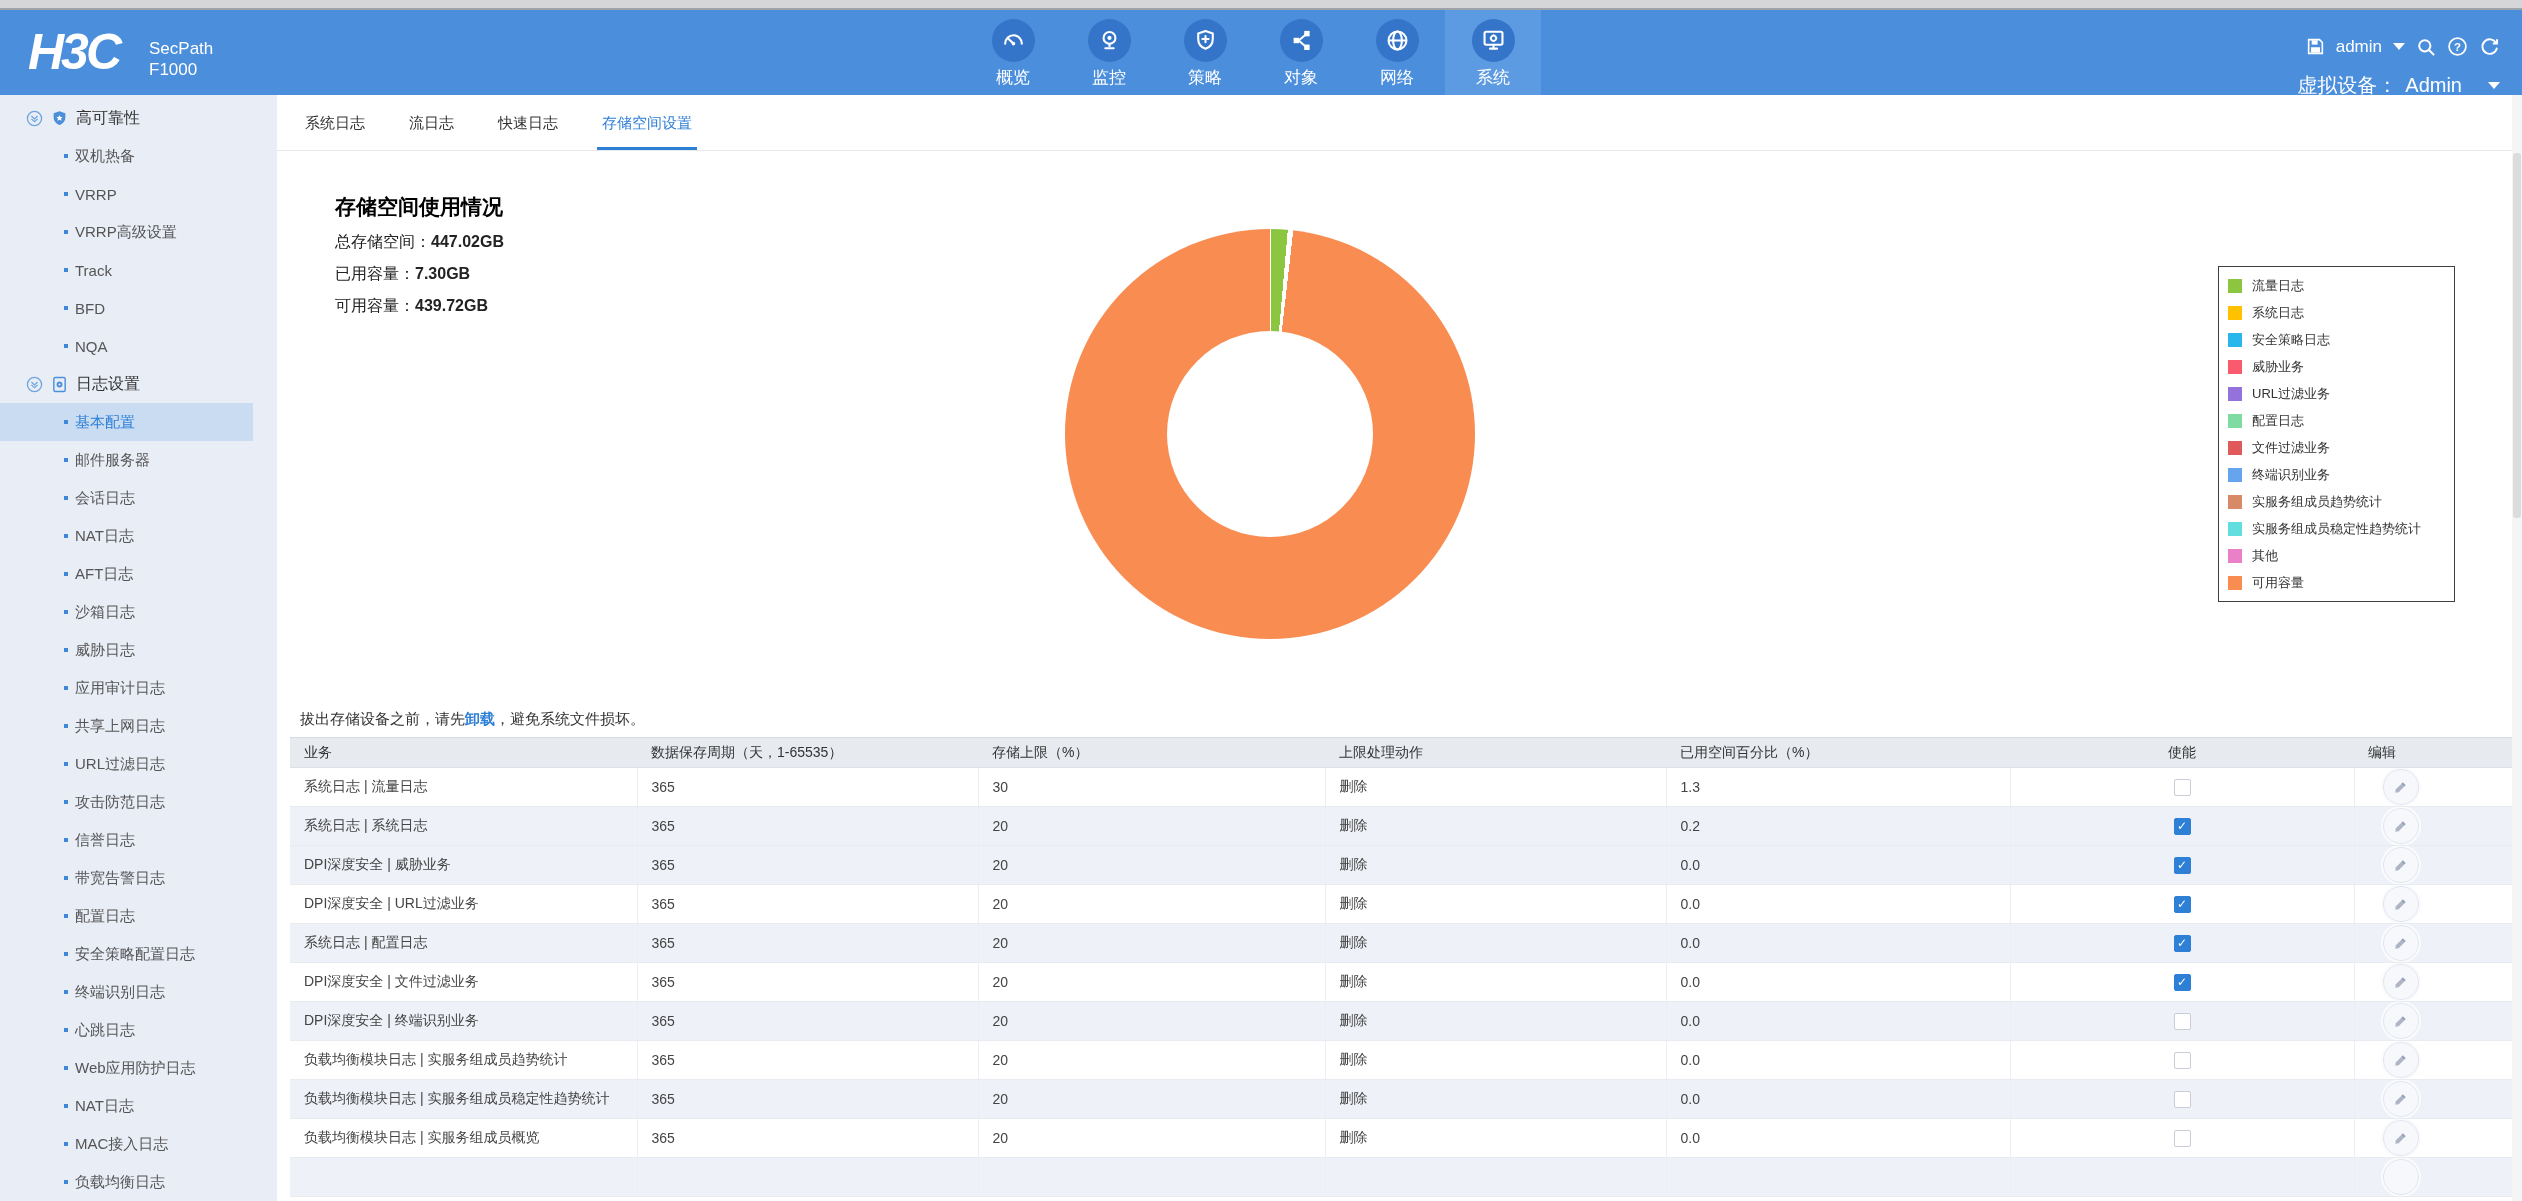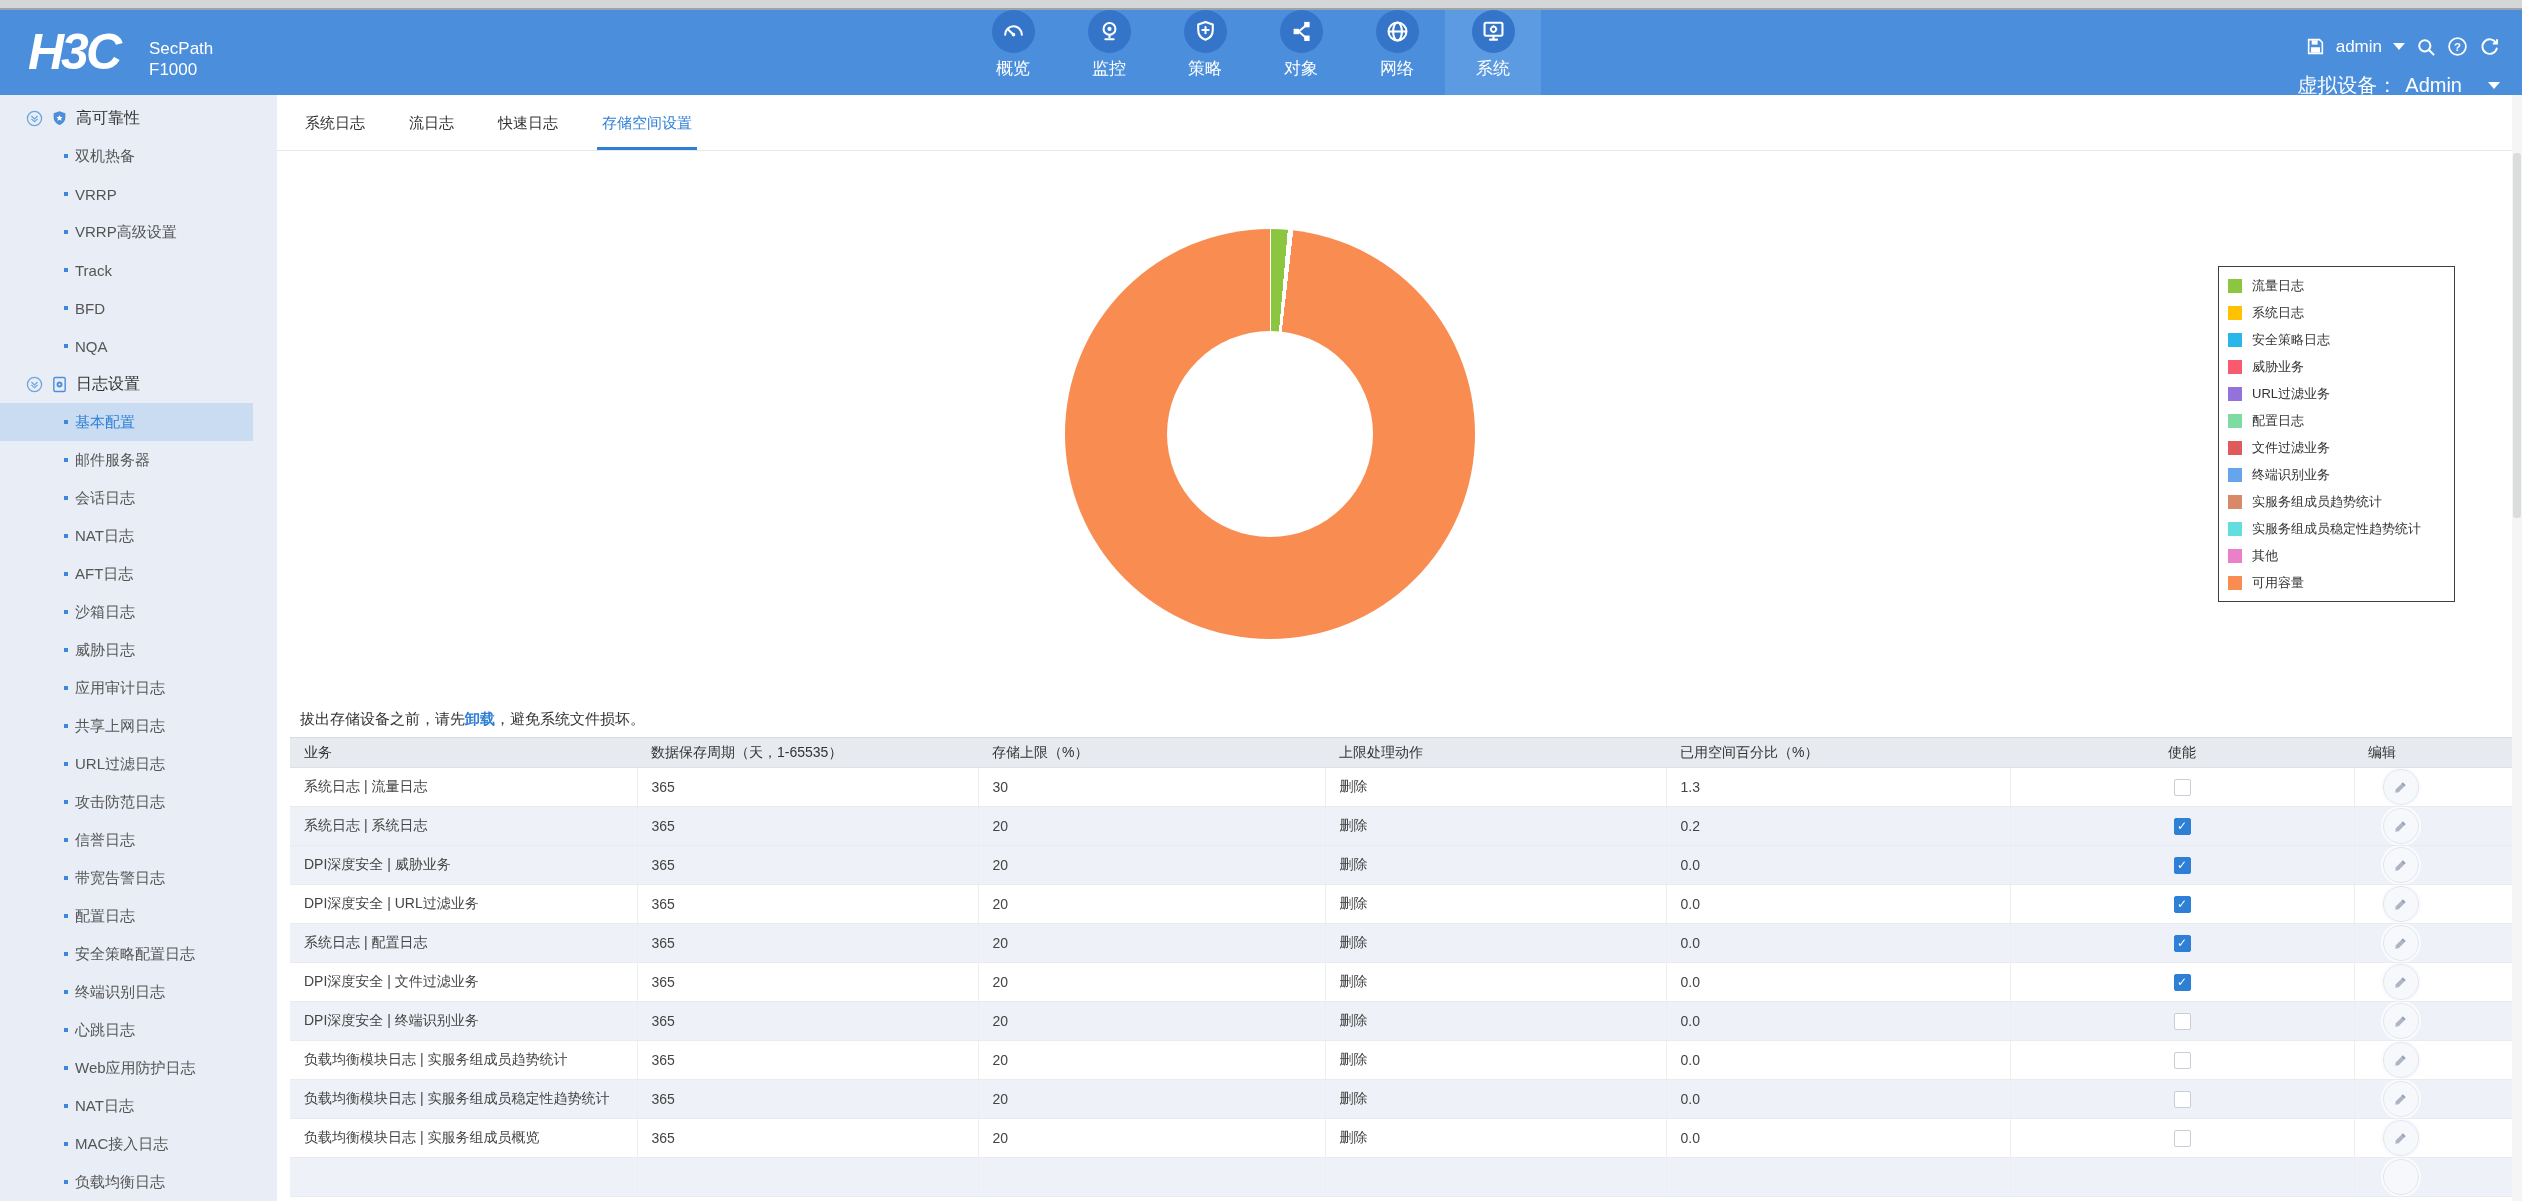--- a/index.html
+++ b/index.html
@@ -10,21 +10,21 @@
   
   .topstrip{position:absolute;top:0;left:0;right:0;height:8px;background:#D5D6D8;border-bottom:2px solid #9EA3A9;}
 
   
   .appbar{position:absolute;top:10px;left:0;right:0;height:85px;background:#4B8FDC;color:#fff;}
   .brand{position:absolute;left:28px;top:14px;display:flex;align-items:flex-end;}
   .logo{font-size:50px;font-weight:800;font-style:italic;letter-spacing:-3px;line-height:56px;}
   .product{margin-left:30px;margin-top:9px;font-size:17px;line-height:21px;}
 
   .mainnav{position:absolute;left:965px;top:0;height:85px;display:flex;}
-  .nav-item{width:96px;height:94px;display:flex;flex-direction:column;align-items:center;box-sizing:border-box;cursor:pointer;text-align:right;}
+  .nav-item{width:96px;height:94px;display:flex;flex-direction:column;align-items:center;padding-top:9px;box-sizing:border-box;cursor:pointer;text-align:right;}
   .nav-item.active{background:#5C9AE1;}
   .nav-circle{width:43px;height:43px;border-radius:50%;background:#3474C9;display:flex;align-items:center;justify-content:center;}
   .nav-label{margin-top:4px;font-size:17px;}
 
   .hdr-line1{position:absolute;right:22px;top:26px;display:flex;align-items:center;gap:11px;font-size:17px;}
   .hdr-line2{position:absolute;right:22px;top:62px;display:flex;align-items:center;gap:8px;font-size:20px;}
   .caret{width:0;height:0;border-left:6px solid transparent;border-right:6px solid transparent;border-top:7px solid #fff;display:inline-block;}
   .hicon{display:flex;align-items:center;cursor:pointer;}
 
   
@@ -324,20 +324,28 @@
   </aside>
 
   <main class="content">
     <div class="tabbar" id="tabbar">
         <div class="tab">系统日志</div>
         <div class="tab">流日志</div>
         <div class="tab">快速日志</div>
         <div class="tab active">存储空间设置</div>
       </div>
 
+    <div class="storage-info">
+      <div class="storage-title">存储空间使用情况</div>
+      <div id="storage-lines">
+          <div class="storage-line"><span>总存储空间：</span><b>447.02GB</b></div>
+          <div class="storage-line"><span>已用容量：</span><b>7.30GB</b></div>
+          <div class="storage-line"><span>可用容量：</span><b>439.72GB</b></div>
+        </div>
+    </div>
 
     <div class="donut" id="donut" style="background: conic-gradient(rgb(255, 255, 255) 0deg, rgb(255, 255, 255) 0.3deg, rgb(140, 197, 64) 0.3deg, rgb(140, 197, 64) 4.98deg, rgb(255, 255, 255) 4.98deg, rgb(255, 255, 255) 6.53deg, rgb(248, 140, 81) 6.53deg, rgb(248, 140, 81) 360deg);">
       <div class="hole"></div>
     </div>
 
     <div class="legend" id="legend">
         <div class="lg-row">
           <span class="lg-swatch" style="background: rgb(140, 197, 64);"></span>
           <span class="lg-label">流量日志</span>
         </div>

